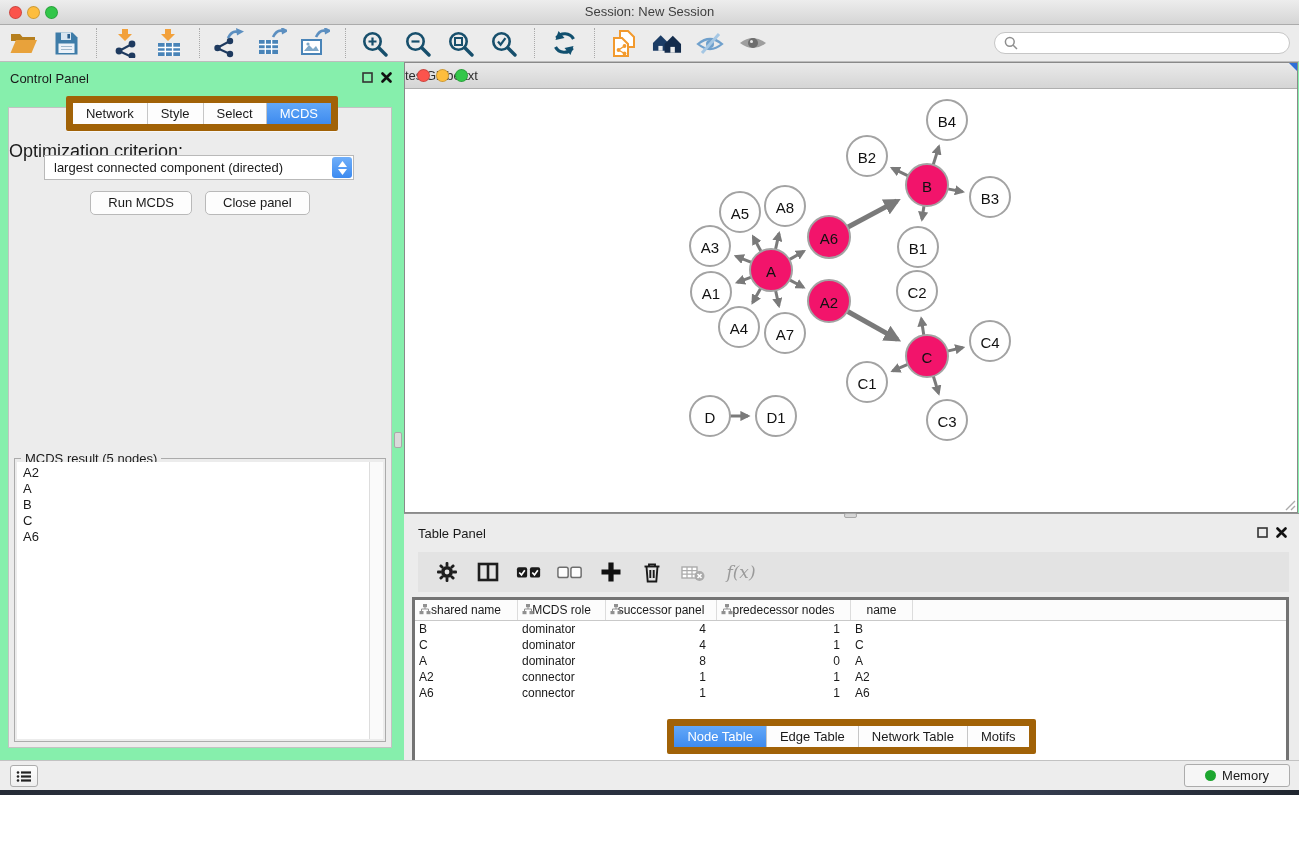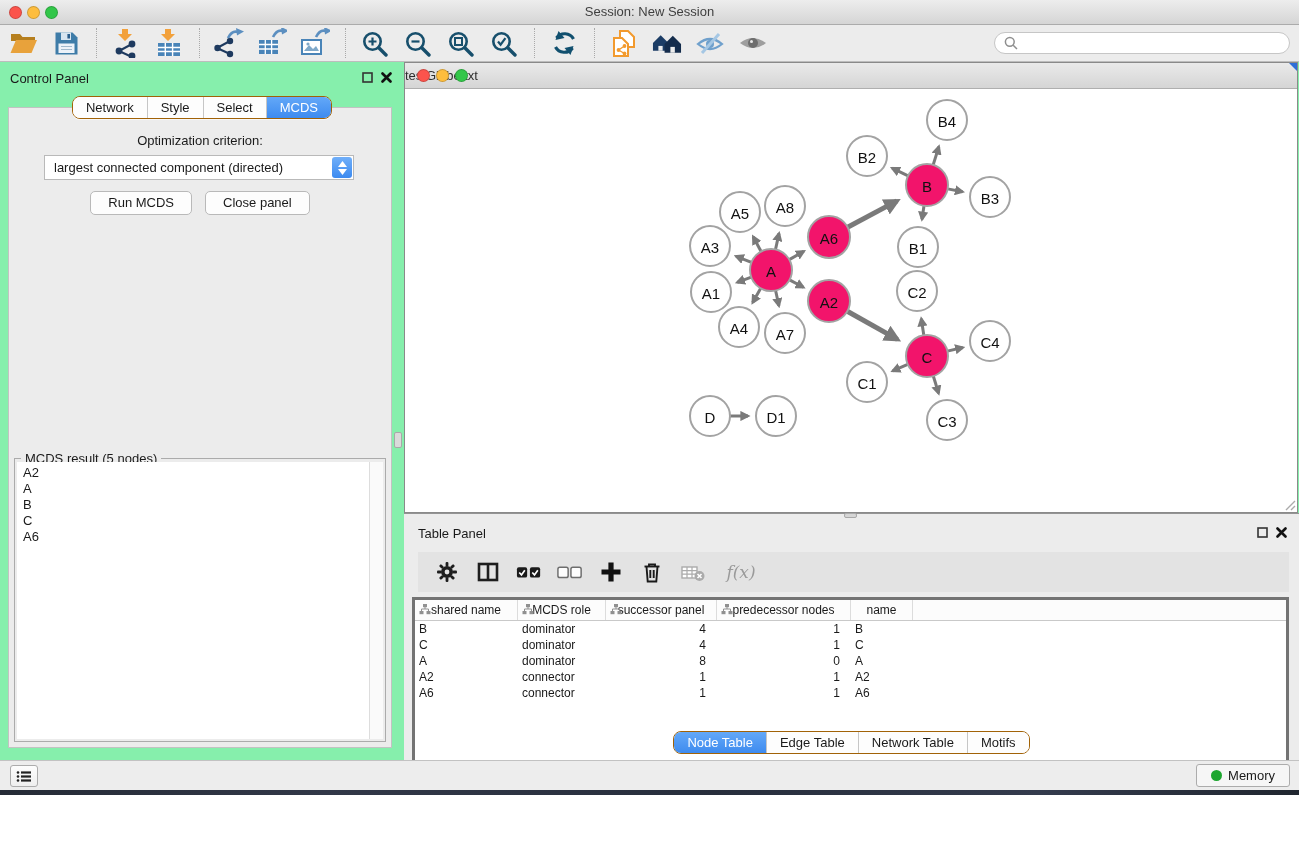--- a/index.html
+++ b/index.html
@@ -21,26 +21,26 @@
   .tsep{width:0;height:30px;border-left:1px dotted #A9A9A9;margin:0 14px 0 2px;flex:0 0 auto;}
   .search-wrap{position:absolute;right:9px;top:7px;width:296px;height:22px;background:#fff;
     border:1px solid #C6C6C6;border-radius:12px;display:flex;align-items:center;padding-left:9px;box-sizing:border-box;}
   .search-input{border:none;outline:none;flex:1;font-size:12px;background:transparent;margin-left:5px;font-family:inherit;}
 
   
   .control-panel{position:absolute;left:0;top:62px;width:404px;bottom:35px;}
   .cp-title{position:absolute;left:10px;top:9px;font-size:13px;}
   .panel-btns{display:flex;gap:8px;align-items:center;position:absolute;right:12px;top:10px;}
   .cp-tabs{position:absolute;top:34px;left:0;right:0;display:flex;justify-content:center;z-index:2;}
-  .seg{display:flex;border:1px solid #a16207;border-radius:8px;overflow:hidden;background:#FDFDFD;height:21px;box-shadow:0 1px 0 rgba(255,255,255,.6);}
+  .seg{display:flex;border:7px solid #a16207;border-radius:2px;overflow:hidden;background:#FDFDFD;height:21px;box-shadow:0 1px 0 rgba(255,255,255,.6);}
   .seg-tab{padding:0 13px;line-height:21px;font-size:13px;border-right:1px solid #C6C6C6;background:#FDFDFD;white-space:nowrap;}
   .seg-tab:last-child{border-right:none;}
   .seg-tab.active{background:linear-gradient(#63A8F8,#3E8BEF);color:#fff;}
   .cp-content{position:absolute;left:8px;right:12px;top:45px;bottom:12px;border:1px solid #C2C2C2;background:#ECECEC;}
-  .opt-label{margin-top:25px;text-align:center;font-size:13px;}
+  .opt-label{margin-top:33px;text-align:left;font-size:18px;}
   .dropdown{position:absolute;left:35px;right:37px;top:47px;height:25px;background:#fff;
     border:1px solid #B9B9B9;border-radius:0;box-sizing:border-box;}
   .dd-value{line-height:23px;padding-left:9px;font-size:13px;white-space:nowrap;overflow:hidden;}
   .dd-step{position:absolute;top:1px;right:1px;bottom:1px;width:20px;border-radius:3px;
     background:linear-gradient(#70AFF9,#3C8AF0);display:flex;flex-direction:column;align-items:center;justify-content:center;gap:2px;}
   .btn-row{position:absolute;top:83px;left:0;right:0;display:flex;justify-content:center;gap:13px;}
   .btn{height:22px;line-height:21px;padding:0 17px;background:#FDFDFD;border:1px solid #B9B9B9;border-radius:5px;font-size:13px;}
   .result-group{position:absolute;left:5px;right:5px;top:350px;bottom:5px;border:1px solid #ABABAB;}
   .result-legend{position:absolute;top:-8px;left:6px;background:#ECECEC;padding:0 4px;font-size:13px;}
   .result-list{position:absolute;left:2px;right:2px;top:3px;bottom:2px;background:#fff;}
@@ -78,21 +78,21 @@
   .nt-row{display:flex;height:16px;line-height:16px;}
   .td{box-sizing:border-box;padding:0 4px;overflow:hidden;white-space:nowrap;flex:0 0 auto;}
   .td.right{text-align:right;padding-right:11px;}
   .table-tabs{position:absolute;left:0;right:0;bottom:6px;display:flex;justify-content:center;}
 
   
   .status-bar{position:absolute;left:0;right:0;bottom:5px;height:30px;border-top:1px solid #C2C2C2;background:#EDEDED;box-sizing:border-box;}
   .list-btn{position:absolute;left:10px;top:4px;width:28px;height:22px;background:linear-gradient(#FDFDFD,#EFEFEF);
     border:1px solid #ACACAC;border-radius:3px;display:flex;align-items:center;justify-content:center;box-sizing:border-box;}
   .memory-btn{position:absolute;right:9px;top:3px;height:23px;border:1px solid #ACACAC;border-radius:3px;
-    background:#F6F6F6;display:flex;align-items:center;gap:6px;padding:0 14px;font-size:13px;box-sizing:border-box;}
+    background:#F6F6F6;display:flex;align-items:center;gap:6px;padding:0 20px;font-size:13px;box-sizing:border-box;}
   .mem-dot{width:11px;height:11px;border-radius:50%;background:#1DA62F;}
   .desktop-strip{position:absolute;left:0;right:0;bottom:0;height:5px;
     background:linear-gradient(90deg,#252B36,#323848 25%,#272E3C 55%,#343B4D 80%,#20262F);}
 </style>
 </head>
 <body>
 
 <div id="app">
 
   <div class="titlebar">

